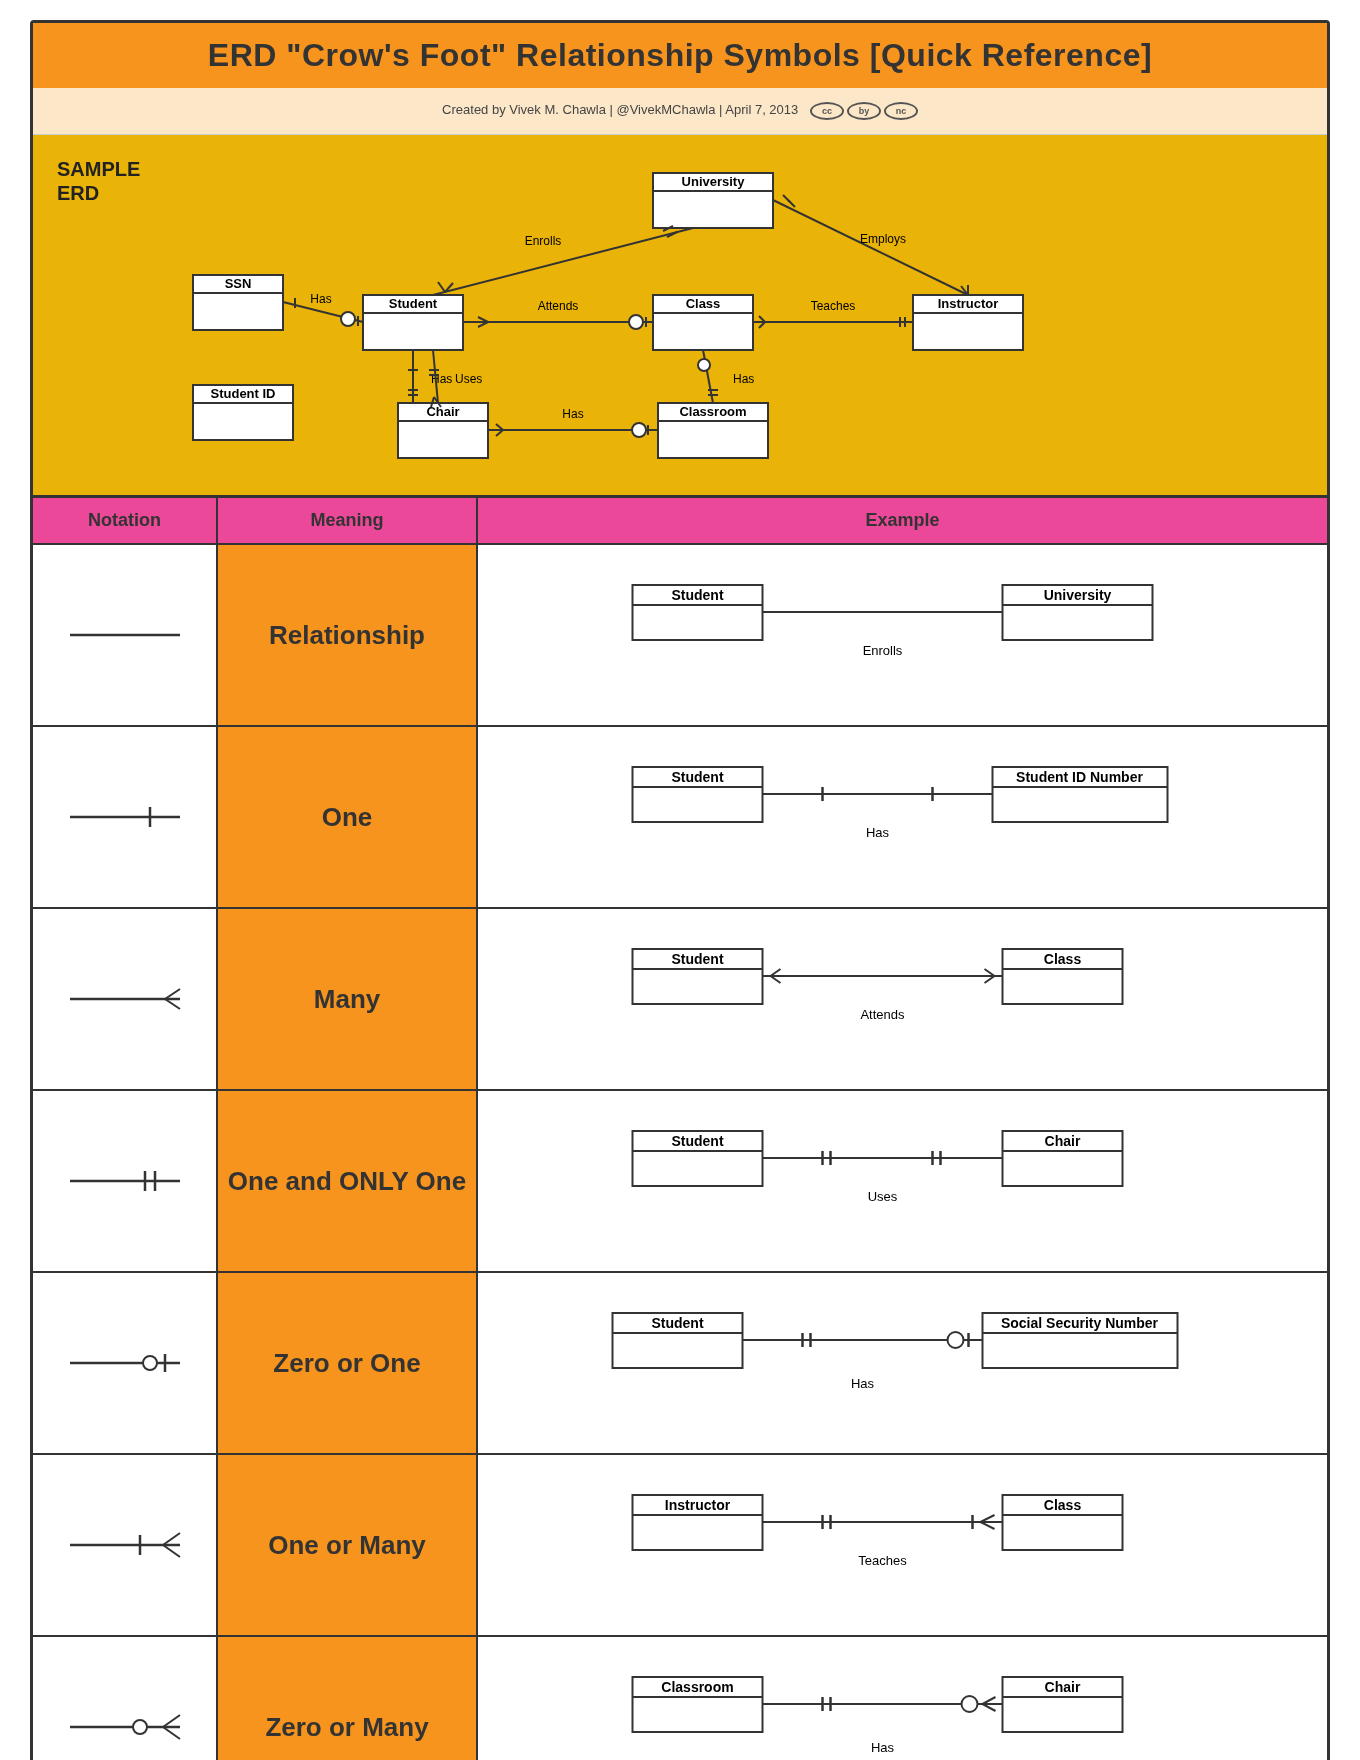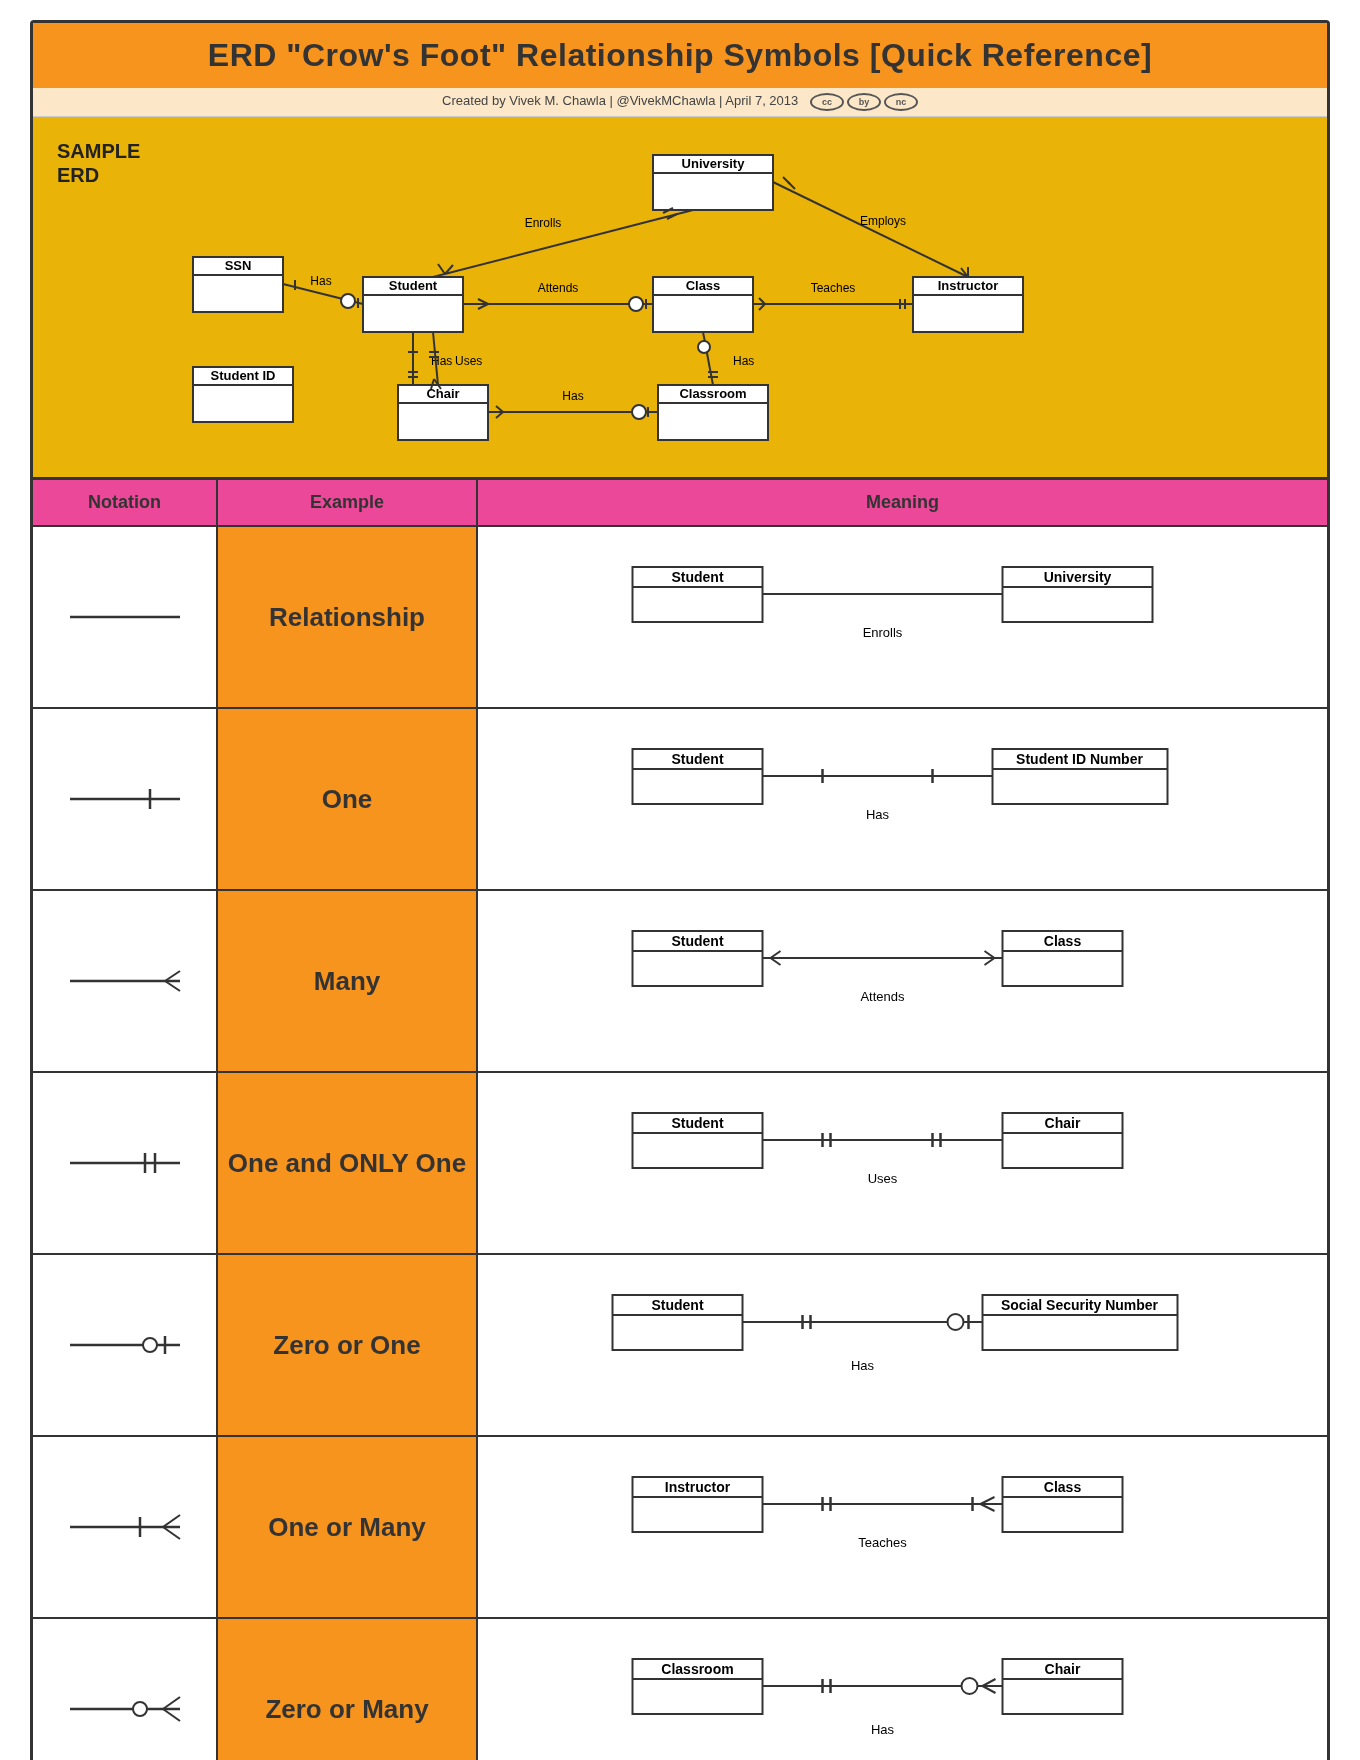--- a/index.html
+++ b/index.html
@@ -23,21 +23,21 @@
       text-align: center;
     }
     .main-header h1 {
       font-size: 32px;
       font-weight: 900;
       color: #333;
       letter-spacing: 0.5px;
     }
     .sub-header {
       background: #fce8c8;
-      padding: 5px 20px;
+      padding: 14px 20px;
       text-align: center;
       font-size: 13px;
       color: #444;
       border-bottom: 1px solid #ccc;
     }
     
     .erd-section {
       background: #eab308;
       border-bottom: 3px solid #333;
       padding: 20px 30px 30px 20px;
@@ -274,22 +274,22 @@
         <line x1="778" y1="131" x2="785" y2="140" stroke="#333" stroke-width="2"></line>
         <line x1="785" y1="130" x2="785" y2="140" stroke="#333" stroke-width="2"></line>
         <text x="700" y="88" text-anchor="middle" font-size="12">Employs</text>
 
       </svg>
     </div>
   </div>
 
   <div class="notation-header">
     <div class="col">Notation</div>
+    <div class="col">Meaning</div>
     <div class="col">Example</div>
-    <div class="col">Meaning</div>
   </div>
 
   <div class="notation-row">
     <div class="col-notation">
       <svg class="symbol-svg" viewBox="0 0 130 50">
         <line x1="10" y1="25" x2="120" y2="25" stroke="#333" stroke-width="2.5"></line>
       </svg>
     </div>
     <div class="col-meaning">
       <span>Relationship</span>

